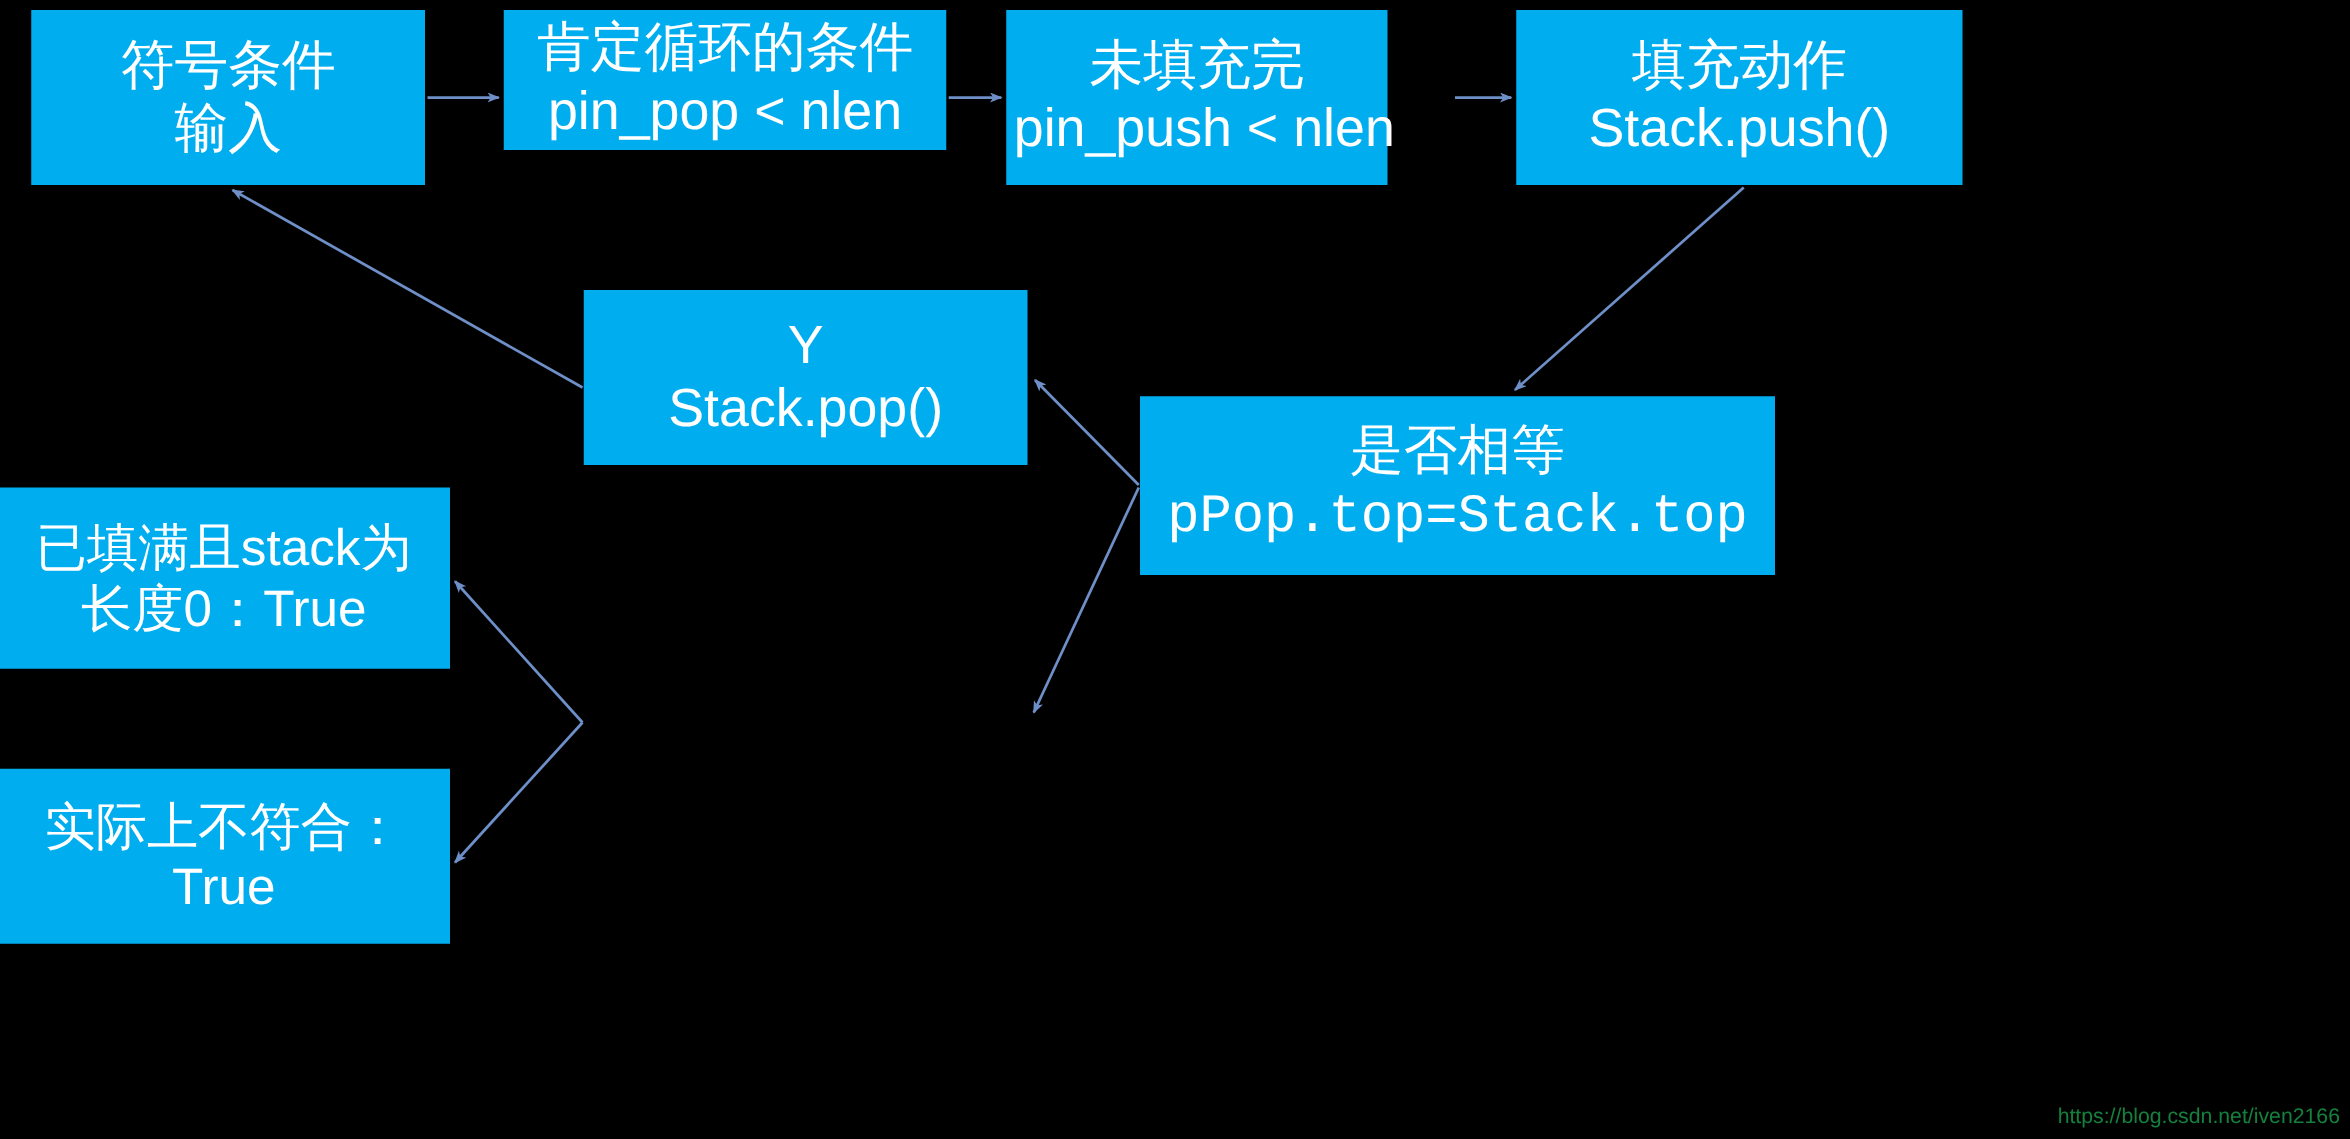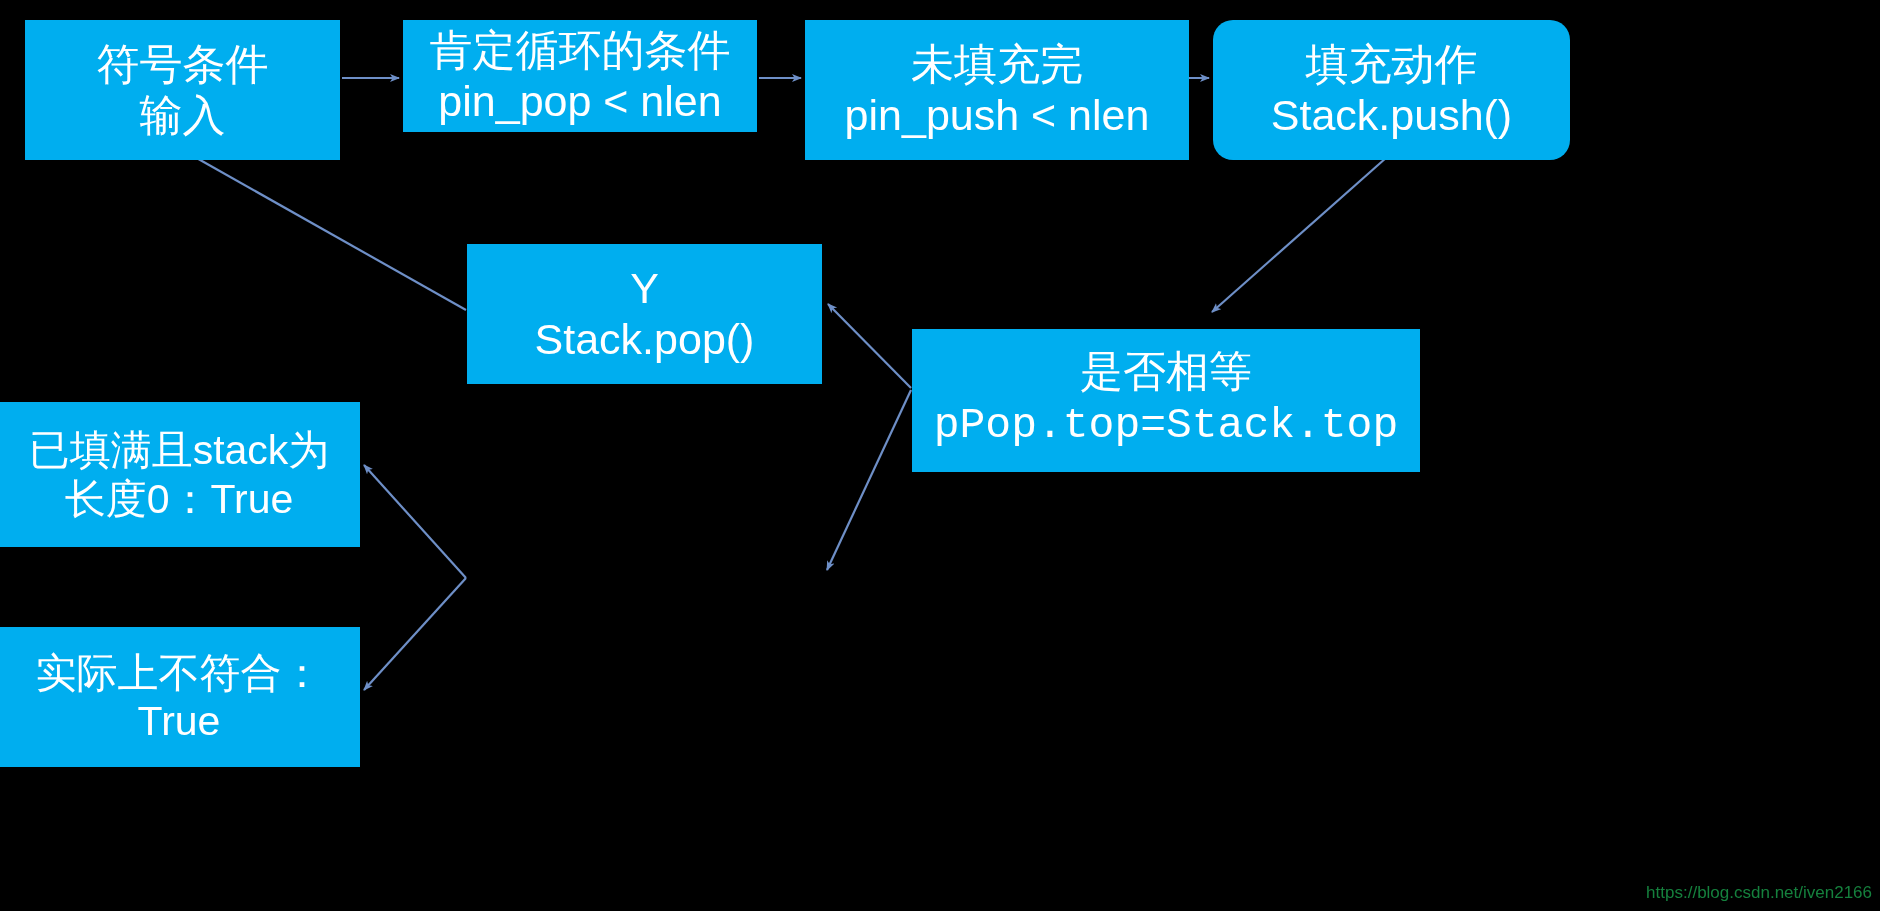--- a/index.html
+++ b/index.html
@@ -21,31 +21,30 @@
     color: #ffffff;
     display: flex;
     flex-direction: column;
     align-items: center;
     justify-content: center;
     text-align: center;
     line-height: 1.18;
     box-sizing: border-box;
     padding: 2px 6px;
     white-space: pre;
-    margin-top: 12px;
   }
   .node .ln {
     display: block;
     width: 100%;
   }
   
   #n-symbol-input      { left: 25px;   top: 8px;   width: 315px; height: 140px; font-size: 43px; }
   #n-loop-cond         { left: 403px;  top: 8px;   width: 354px; height: 112px; font-size: 43px; }
-  #n-not-filled        { left: 805px;  top: 8px;   width: 384px; height: 140px; font-size: 43px; }
-  #n-push-action       { left: 1213px; top: 8px;   width: 357px; height: 140px; font-size: 43px; border-radius: 20px; }
+  #n-not-filled        { left: 805px;  top: 8px;   width: 305px; height: 140px; font-size: 43px; }
+  #n-push-action       { left: 1213px; top: 8px;   width: 357px; height: 140px; font-size: 43px; }
   #n-yes-pop           { left: 467px;  top: 232px; width: 355px; height: 140px; font-size: 43px; }
   #n-equal-check       { left: 912px;  top: 317px; width: 508px; height: 143px; font-size: 43px; font-family: Liberation Mono, monospace; }
   #n-true-result       { left: -2px;   top: 390px; width: 362px; height: 145px; font-size: 41px; }
   #n-no-break          { left: 467px;  top: 508px; width: 355px; height: 140px; font-size: 43px; }
   #n-false-result      { left: -2px;   top: 615px; width: 362px; height: 140px; font-size: 41px; }
 
   #edges {
     position: absolute;
     left: 0; top: 0;
     width: 1880px;

